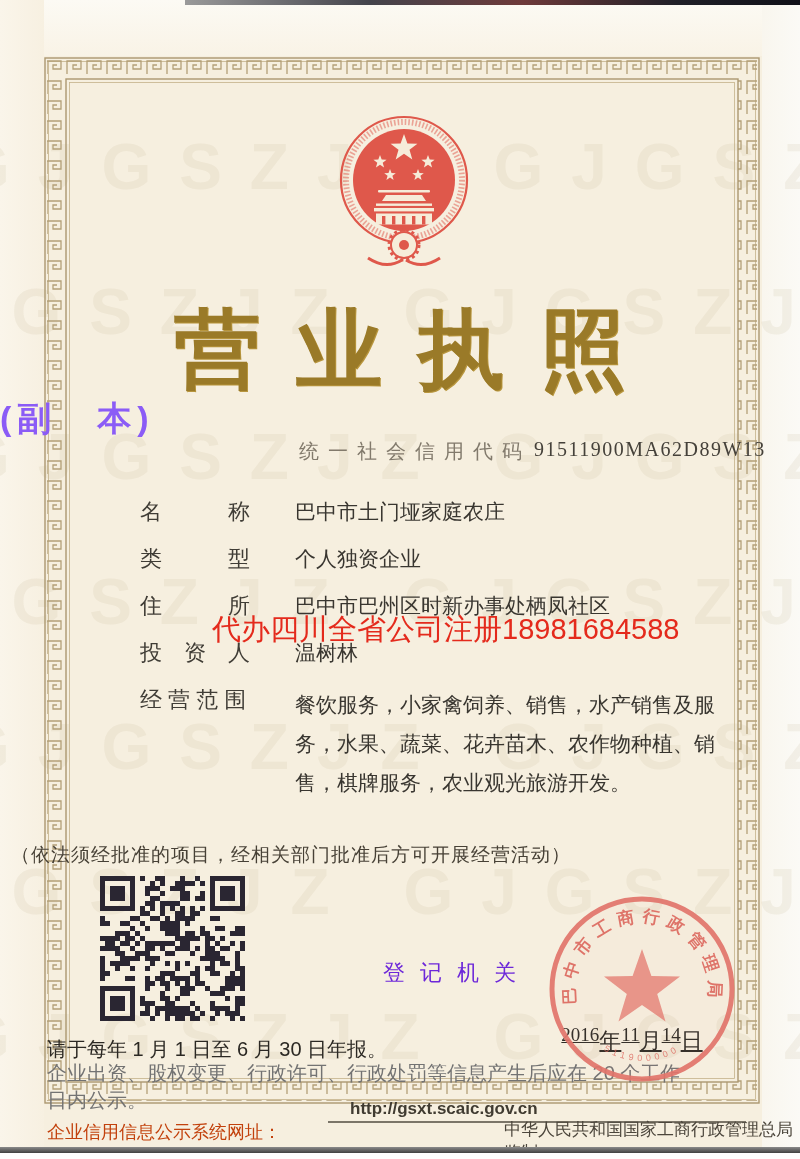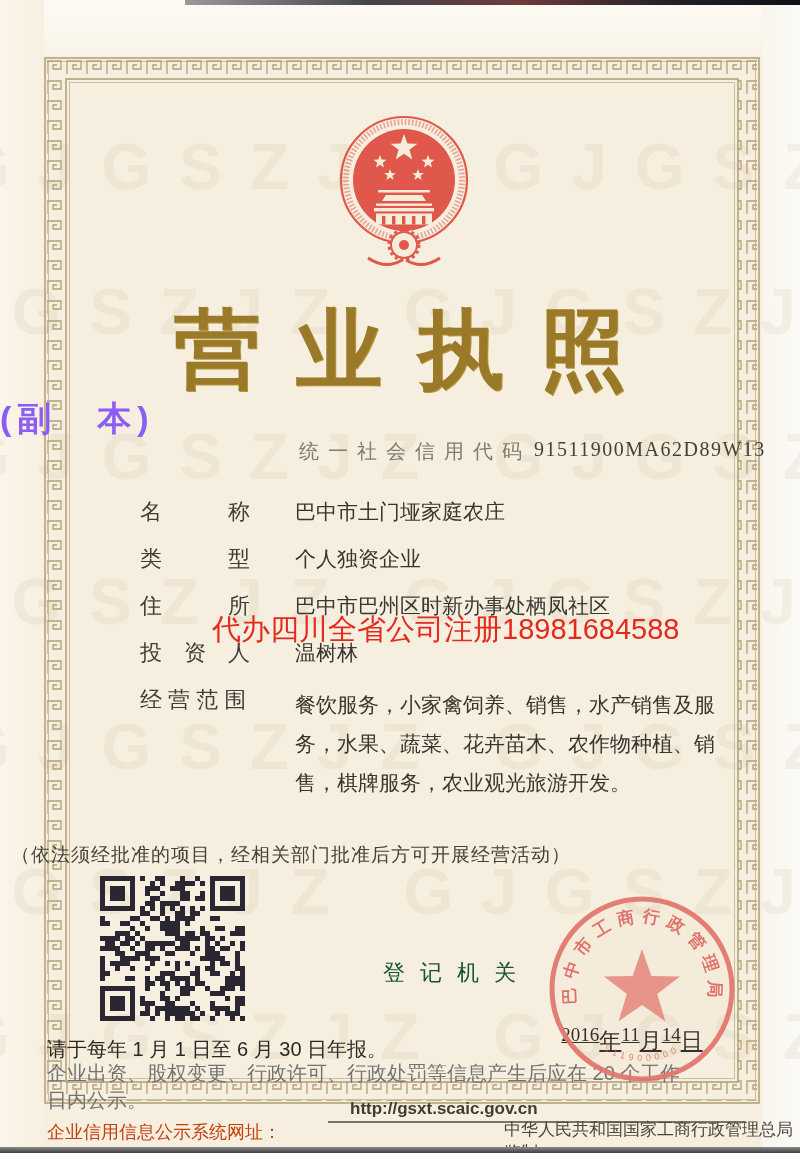--- a/index.html
+++ b/index.html
@@ -41,21 +41,21 @@
   .field-value{font-size:21px;color:#393630;line-height:30px;padding-left:6px;margin-left:31px;}
   .field-row.scope .field-value{line-height:39px;width:455px;}
   
   #ad-watermark{left:212px;top:610px;z-index:7;font-size:29px;font-weight:normal;color:#e42a1c;white-space:nowrap;}
   
   #approval-note{left:11px;width:800px;top:842px;text-align:left;z-index:4;
     font-size:19px;color:#474136;letter-spacing:1px;}
   
   #qr-code{left:100px;top:876px;z-index:4;}
   
-  #registration-authority{left:383px;top:958px;z-index:4;font-size:22px;color:#14532d;letter-spacing:15px;white-space:nowrap;}
+  #registration-authority{left:383px;top:958px;z-index:4;font-size:22px;color:#6d28d9;letter-spacing:15px;white-space:nowrap;}
   
   #stamp{left:540px;top:893px;z-index:8;opacity:.92;}
   
   #issue-date{left:513px;top:1026px;width:238px;display:flex;justify-content:center;align-items:flex-start;z-index:5;
     font-size:22px;color:#2e2b26;text-decoration:underline;}
   #issue-date .num{font-family:"Liberation Serif","DejaVu Serif",serif;font-size:19px;transform:translateY(-2px);}
   
   #annual-report{left:47px;top:1036px;width:470px;z-index:5;font-size:20px;color:#2b2823;}
   #disclosure{left:47px;top:1060px;width:640px;z-index:5;font-size:20px;line-height:27px;color:#737373;}
   

